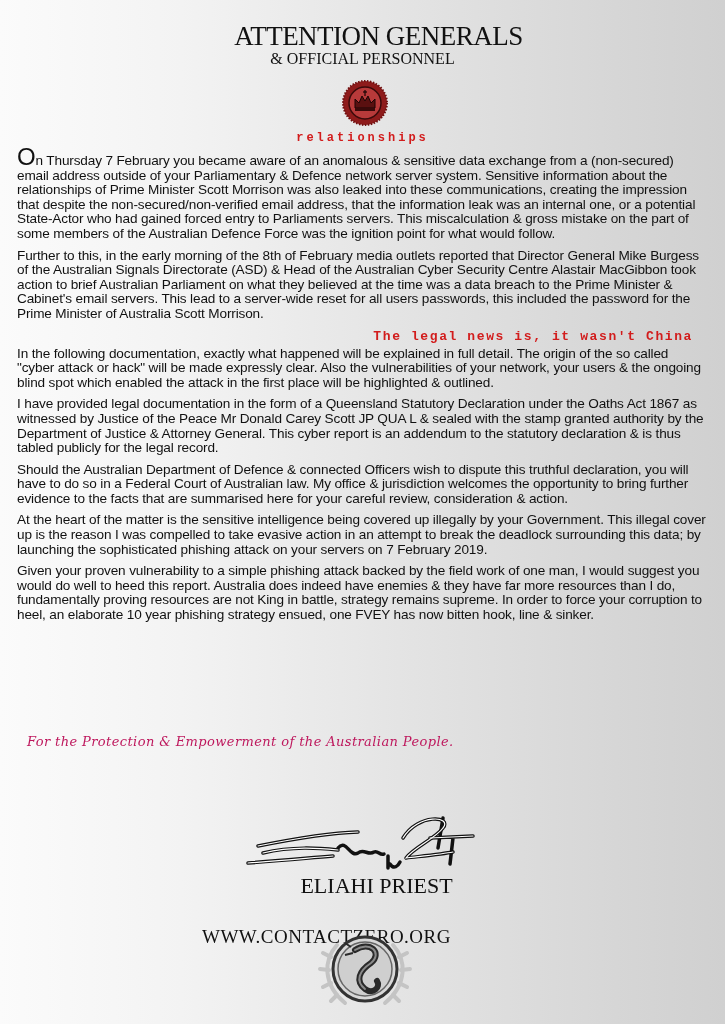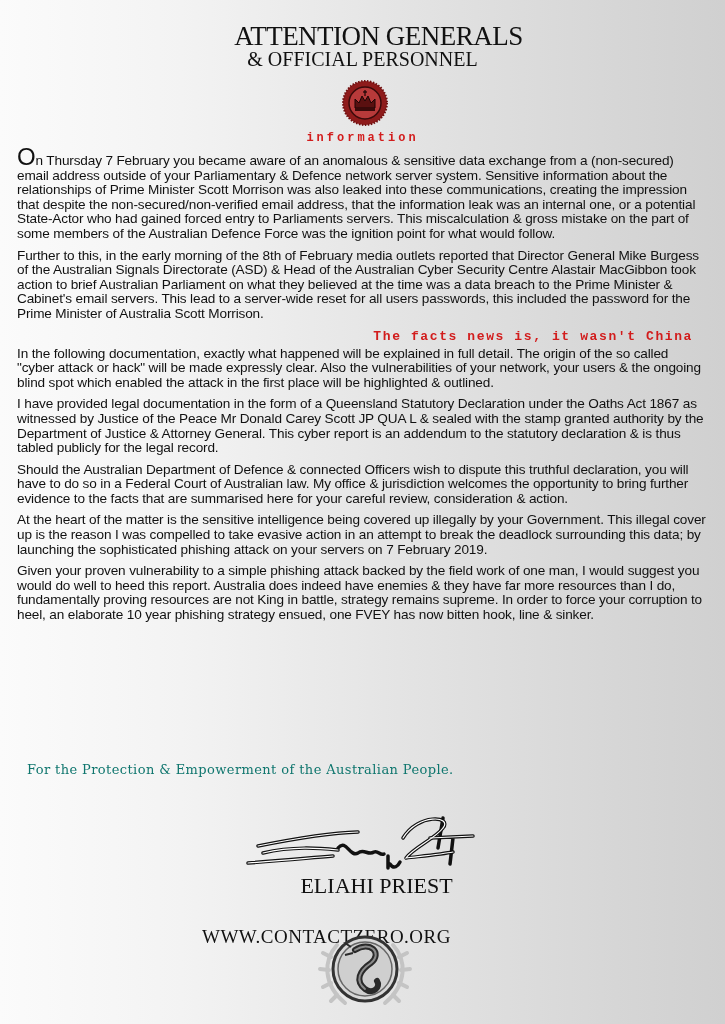--- a/index.html
+++ b/index.html
@@ -8,43 +8,43 @@
       background: linear-gradient(to right, #fbfbfb 0%, #f3f3f3 25%, #e4e4e4 55%, #d6d6d6 85%, #d0d0d0 100%);
       font-family: "Liberation Sans", sans-serif;
       color: #111;
     }
     .header { position: absolute; top: 22px; left: 0; width: 725px; text-align: center; }
     .title {
       font-family: "Liberation Serif", serif; font-size: 27px; letter-spacing: -0.5px;
       line-height: 28px; color: #111; text-transform: uppercase; font-variant: small-caps; padding-left: 32px;
     }
     .subtitle {
-      font-family: "Liberation Serif", serif; font-size: 20px; line-height: 18px;
+      font-family: "Liberation Serif", serif; font-size: 16px; line-height: 18px;
       color: #111; margin-top: 0px; text-transform: uppercase;
     }
     .seal { position: absolute; left: 342px; top: 80px; width: 46px; height: 46px; }
     .declass {
       position: absolute; top: 131px; left: 0; width: 725px; text-align: center;
       font-family: "Liberation Mono", monospace; font-weight: bold; font-size: 12px;
       letter-spacing: 3px; color: #d21c1c;
     }
     .body { position: absolute; left: 17px; top: 150px; width: 690px; }
     .para {
       font-size: 13.6px; line-height: 14.6px; margin: 0 0 7px 0;
       letter-spacing: -0.15px; color: #111;
     }
     .dropcap { font-size: 24px; line-height: 14px; font-family: "Liberation Sans", sans-serif; }
     .callout {
       text-align: right; font-family: "Liberation Mono", monospace; font-weight: bold;
       font-size: 13px; letter-spacing: 1.6px; color: #d21c1c; margin: 2px 14px 3px 0;
     }
     .motto {
-      position: absolute; left: 27px; top: 762px;
-      font-family: "DejaVu Serif", serif; font-size: 13px;
-      color: #0f766e; letter-spacing: 0.4px;
+      position: absolute; left: 27px; top: 734px;
+      font-family: "DejaVu Serif", serif; font-style: italic; font-size: 13px;
+      color: #be185d; letter-spacing: 0.4px;
     }
     .signature { position: absolute; left: 238px; top: 808px; width: 250px; height: 70px; }
     .sig-name {
       position: absolute; top: 873px; left: 0; width: 725px; text-align: center;
       font-family: "Liberation Serif", serif; font-size: 22px; color: #111;
       text-transform: uppercase; font-variant: small-caps; padding-left: 14px;
     }
     .sig-url {
       position: absolute; top: 926px; left: 0; width: 653px; text-align: center;
       font-family: "Liberation Serif", serif; font-size: 19px; color: #111; letter-spacing: 0.5px;
@@ -64,26 +64,26 @@
     <circle cx="23" cy="23" r="22" fill="#8e1b1b"></circle>
     <circle cx="23" cy="23" r="22" fill="none" stroke="#6e1010" stroke-width="2" stroke-dasharray="1.5 1.5"></circle>
     <circle cx="23" cy="23" r="16" fill="#b83a3a" stroke="#3a0a0a" stroke-width="1.5"></circle>
     <path d="M13 28 L13 19 L17 23 L20 16 L23 21 L26 16 L29 23 L33 19 L33 28 Z" fill="#5a1010" stroke="#1a0505" stroke-width="1"></path>
     <rect x="13" y="28" width="20" height="3" fill="#3a0a0a"></rect>
     <line x1="23" y1="10" x2="23" y2="16" stroke="#1a0505" stroke-width="1.2"></line>
     <line x1="21" y1="12" x2="25" y2="12" stroke="#1a0505" stroke-width="1.2"></line>
   </g>
 </svg>
 
-<div class="declass">information</div>
+<div class="declass">relationships</div>
 
 <div class="body">
   <p class="para"><span class="dropcap">O</span><span>n Thursday 7 February you became aware of an anomalous &amp; sensitive data exchange from a (non-secured) email address outside of your Parliamentary &amp; Defence network server system. Sensitive information about the relationships of Prime Minister Scott Morrison was also leaked into these communications, creating the impression that despite the non-secured/non-verified email address, that the information leak was an internal one, or a potential State-Actor who had gained forced entry to Parliaments servers. This miscalculation &amp; gross mistake on the part of some members of the Australian Defence Force was the ignition point for what would follow.</span></p>
   <p class="para">Further to this, in the early morning of the 8th of February media outlets reported that Director General Mike Burgess of the Australian Signals Directorate (ASD) &amp; Head of the Australian Cyber Security Centre Alastair MacGibbon took action to brief Australian Parliament on what they believed at the time was a data breach to the Prime Minister &amp; Cabinet's email servers. This lead to a server-wide reset for all users passwords, this included the password for the Prime Minister of Australia Scott Morrison.</p>
-  <div class="callout">The facts news is, it wasn't China</div>
+  <div class="callout">The legal news is, it wasn't China</div>
   <p class="para">In the following documentation, exactly what happened will be explained in full detail. The origin of the so called "cyber attack or hack" will be made expressly clear. Also the vulnerabilities of your network, your users &amp; the ongoing blind spot which enabled the attack in the first place will be highlighted &amp; outlined.</p>
   <p class="para">I have provided legal documentation in the form of a Queensland Statutory Declaration under the Oaths Act 1867 as witnessed by Justice of the Peace Mr Donald Carey Scott JP QUA L &amp; sealed with the stamp granted authority by the Department of Justice &amp; Attorney General. This cyber report is an addendum to the statutory declaration &amp; is thus tabled publicly for the legal record.</p>
   <p class="para">Should the Australian Department of Defence &amp; connected Officers wish to dispute this truthful declaration, you will have to do so in a Federal Court of Australian law. My office &amp; jurisdiction welcomes the opportunity to bring further evidence to the facts that are summarised here for your careful review, consideration &amp; action.</p>
   <p class="para">At the heart of the matter is the sensitive intelligence being covered up illegally by your Government. This illegal cover up is the reason I was compelled to take evasive action in an attempt to break the deadlock surrounding this data; by launching the sophisticated phishing attack on your servers on 7 February 2019.</p>
   <p class="para">Given your proven vulnerability to a simple phishing attack backed by the field work of one man, I would suggest you would do well to heed this report. Australia does indeed have enemies &amp; they have far more resources than I do, fundamentally proving resources are not King in battle, strategy remains supreme. In order to force your corruption to heel, an elaborate 10 year phishing strategy ensued, one FVEY has now bitten hook, line &amp; sinker.</p>
 </div>
 
 <div class="motto">For the Protection &amp; Empowerment of the Australian People.</div>
 
 <svg class="signature" viewBox="0 0 250 70">

